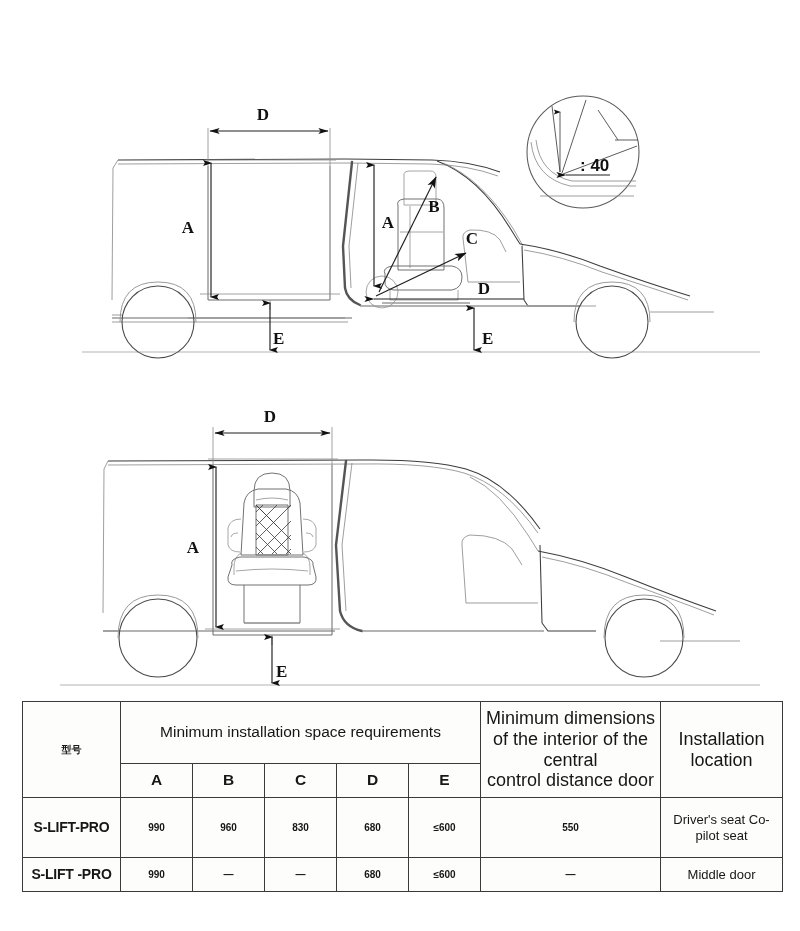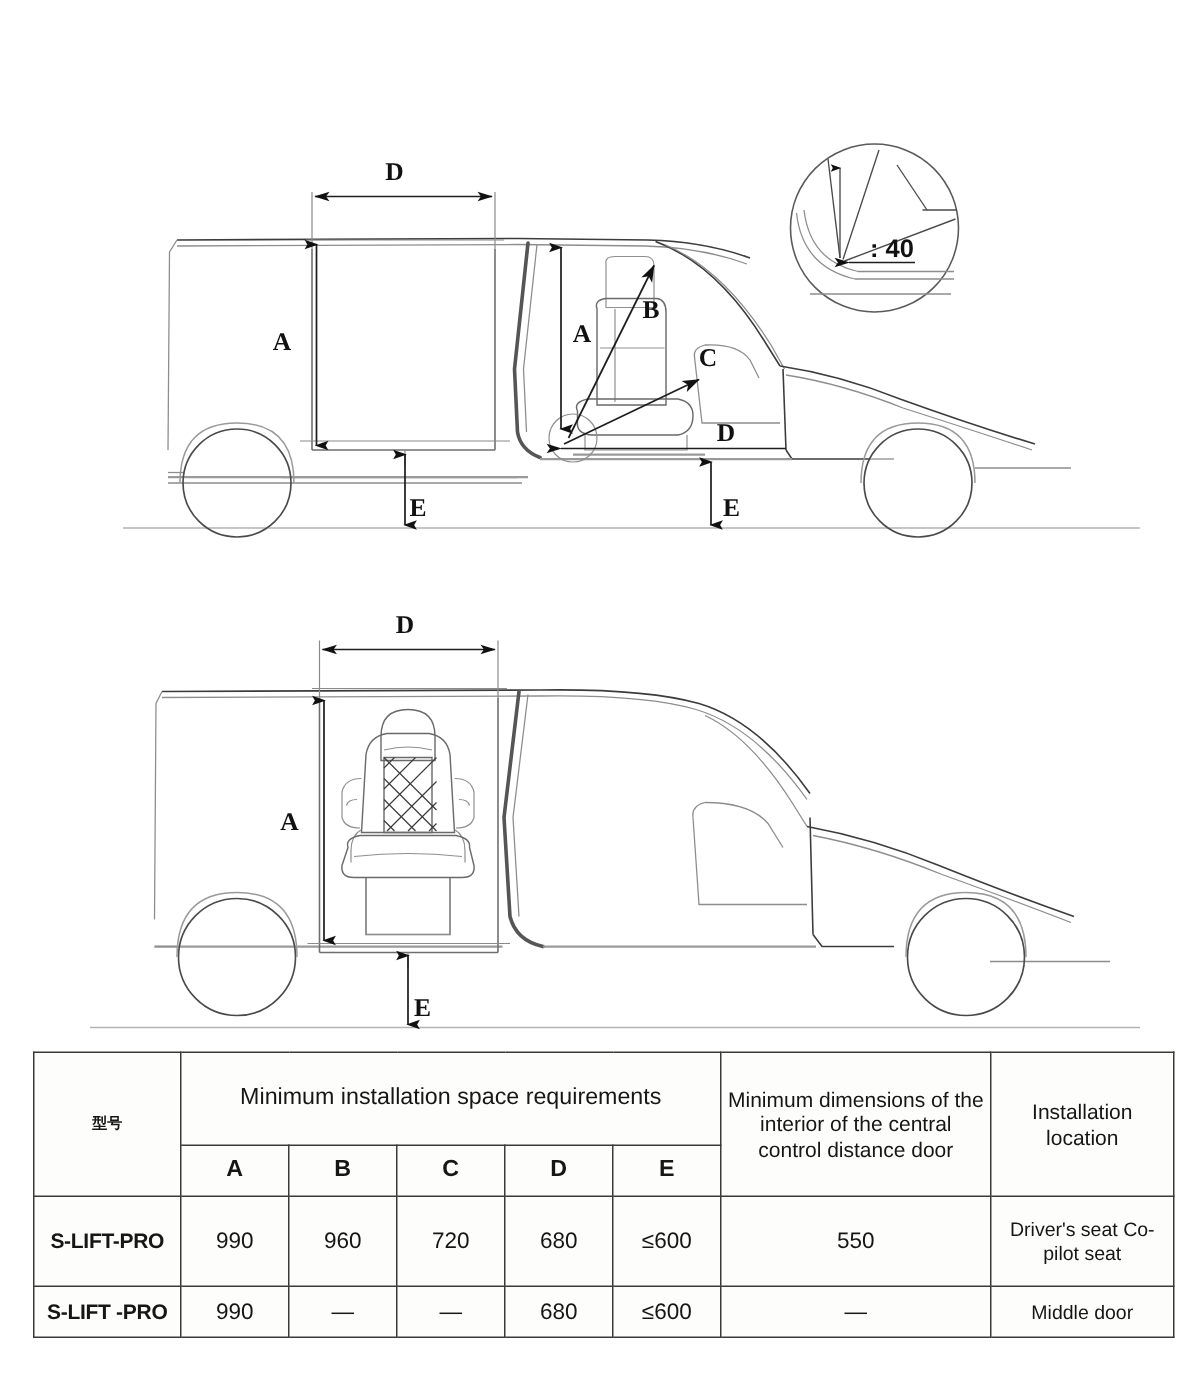--- a/index.html
+++ b/index.html
@@ -50,25 +50,25 @@
     background:#fdfdfb;
     table-layout:fixed;
   }
   table.spec th,table.spec td{
     border:1.6px solid #3a3a3a;
     text-align:center;vertical-align:middle;
     font-size:13px;font-weight:400;color:#161616;
     padding:2px 1px;line-height:1.18;
   }
   table.spec .model-cell{font-weight:700;font-size:14px;letter-spacing:-.2px;}
-  table.spec .num{font-weight:400;font-size:15px;}
+  table.spec .num{font-weight:700;font-size:10px;}
   table.spec .hdr-group{font-size:15.5px;margin-left:24px;}
   table.spec .hdr-sub{font-weight:700;font-size:15.5px;}
   table.spec .hdr-model{font-weight:700;font-size:10px;}
-  table.spec .small-hdr{font-size:14px;line-height:1.15;}
+  table.spec .small-hdr{font-size:18px;line-height:1.15;}
   .col-model{width:98px;}
   .col-abcde{width:72px;}
   .col-central{width:180px;}
   .col-loc{width:122px;}
   .r1{height:62px;}
   .r2{height:34px;}
   .r3{height:60px;}
   .r4{height:34px;margin-left:45px;}
 </style>
 </head>
@@ -360,21 +360,21 @@
           <th class="hdr-sub">A</th>
           <th class="hdr-sub">B</th>
           <th class="hdr-sub">C</th>
           <th class="hdr-sub">D</th>
           <th class="hdr-sub">E</th>
         </tr>
         <tr class="r3">
           <td class="model-cell">S-LIFT-PRO</td>
           <td class="num">990</td>
           <td class="num">960</td>
-          <td class="num">720</td>
+          <td class="num">830</td>
           <td class="num">680</td>
           <td class="num">≤600</td>
           <td class="num">550</td>
           <td>Driver's seat Co-pilot seat</td>
         </tr>
         <tr class="r4">
           <td class="model-cell">S-LIFT -PRO</td>
           <td class="num">990</td>
           <td class="num">—</td>
           <td class="num">—</td>

